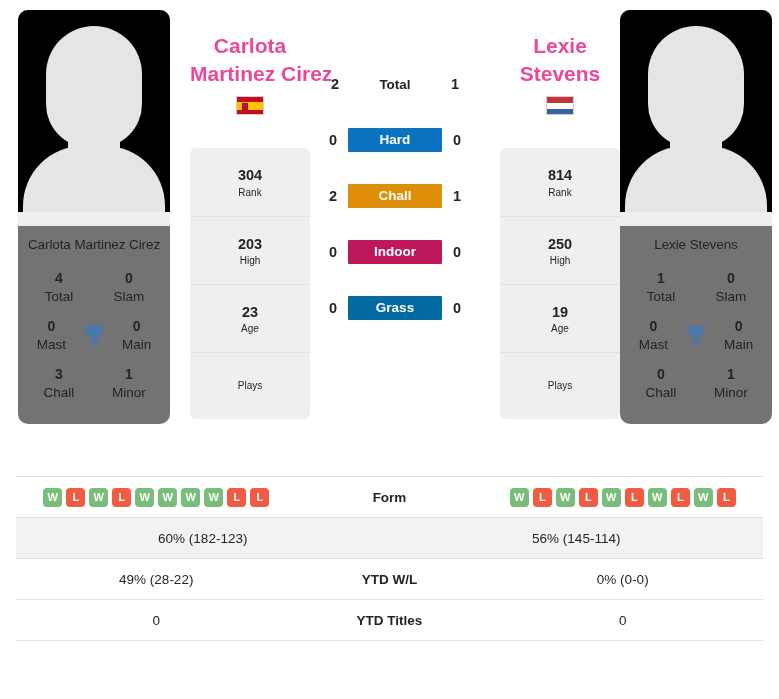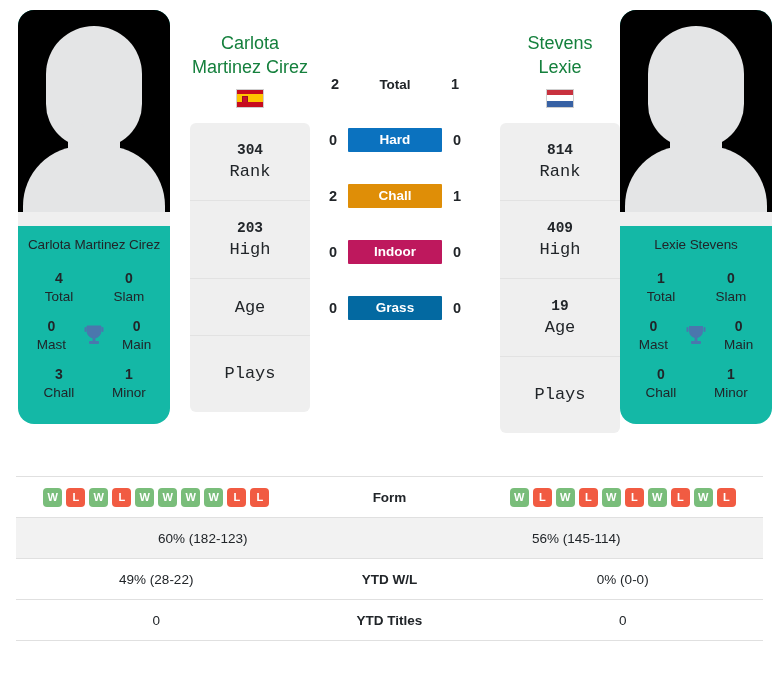--- a/index.html
+++ b/index.html
@@ -16,22 +16,22 @@
   .compare {
     display: flex;
     align-items: flex-start;
     padding: 10px 16px 0 18px;
     height: 468px;
   }
 
   
   .avatar-col { width: 152px; flex: 0 0 152px; }
   .avatar-card {
-    background: #14b8a6;
-    border-radius: 16px;
+    background: #737373;
+    border-radius: 10px;
     overflow: hidden;
   }
   .avatar-img {
     width: 100%;
     height: 216px;
     background: #000000;
     position: relative;
     overflow: hidden;
   }
   .sil-head {
@@ -97,24 +97,24 @@
   }
 
   
   .name-col {
     width: 120px; flex: 0 0 120px;
     padding-top: 22px;
     margin-left: 20px;
     text-align: center;
   }
   .pname {
-    font-size: 18px;
-    font-weight: normal;
+    font-size: 21px;
+    font-weight: bold;
     line-height: 1.32;
-    color: #15803d;
+    color: #ec4899;
     white-space: nowrap;
   }
   .flag {
     width: 28px; height: 19px;
     margin: 9px auto 0;
     border: 1px solid #cfcfcf;
     position: relative;
     overflow: hidden;
     background: #fff;
   }
@@ -134,34 +134,33 @@
     border: 1px solid #9b1020;
   }
   .flag-nl-r, .flag-nl-w, .flag-nl-b {
     position: absolute; left: 0; right: 0; height: 33.4%;
   }
   .flag-nl-r { top: 0; background: #c8313e; }
   .flag-nl-w { top: 33.3%; background: #ffffff; }
   .flag-nl-b { bottom: 0; background: #3761a4; }
 
   .stat-card {
-    margin-top: 15px;
+    margin-top: 33px;
     background: #efefef;
     border-radius: 6px;
     overflow: hidden;
-    font-family: Liberation Mono, monospace;
   }
   .stat-cell {
     padding: 17px 4px 16px;
     border-bottom: 1px solid #e2e2e2;
     text-align: center;
   }
   .stat-cell:last-child { border-bottom: none; }
   .stat-cell .num { font-size: 14.5px; font-weight: bold; line-height: 1.4; }
-  .stat-cell .lbl { font-size: 17px; line-height: 1.4; }
+  .stat-cell .lbl { font-size: 10px; line-height: 1.4; }
   .stat-cell.plays { padding: 26px 4px 26px; }
 
   
   .h2h-col {
     flex: 0 0 170px;
     width: 170px;
     padding-top: 46px;
   }
   .h2h-row {
     display: flex;
@@ -310,20 +309,21 @@
     <div class="stat-card">
       <div class="stat-cell">
         <div class="num">304</div>
         <div class="lbl">Rank</div>
       </div>
       <div class="stat-cell">
         <div class="num">203</div>
         <div class="lbl">High</div>
       </div>
       <div class="stat-cell">
+        <div class="num">23</div>
         <div class="lbl">Age</div>
       </div>
       <div class="stat-cell plays">
         <div class="lbl">Plays</div>
       </div>
     </div>
   </div>
 
   <div class="h2h-col">
     <div class="h2h-row">
@@ -347,34 +347,34 @@
       <div class="h2h-score">0</div>
     </div>
     <div class="h2h-row">
       <div class="h2h-score">0</div>
       <div class="h2h-bar" style="background:#0369a1">Grass</div>
       <div class="h2h-score">0</div>
     </div>
   </div>
 
   <div class="name-col">
+    <div class="pname">Lexie</div>
     <div class="pname">Stevens</div>
-    <div class="pname">Lexie</div>
     <div class="flag">
       <div class="flag-nl-r"></div>
         <div class="flag-nl-w"></div>
         <div class="flag-nl-b"></div>
     </div>
     <div class="stat-card">
       <div class="stat-cell">
         <div class="num">814</div>
         <div class="lbl">Rank</div>
       </div>
       <div class="stat-cell">
-        <div class="num">409</div>
+        <div class="num">250</div>
         <div class="lbl">High</div>
       </div>
       <div class="stat-cell">
         <div class="num">19</div>
         <div class="lbl">Age</div>
       </div>
       <div class="stat-cell plays">
         <div class="lbl">Plays</div>
       </div>
     </div>

